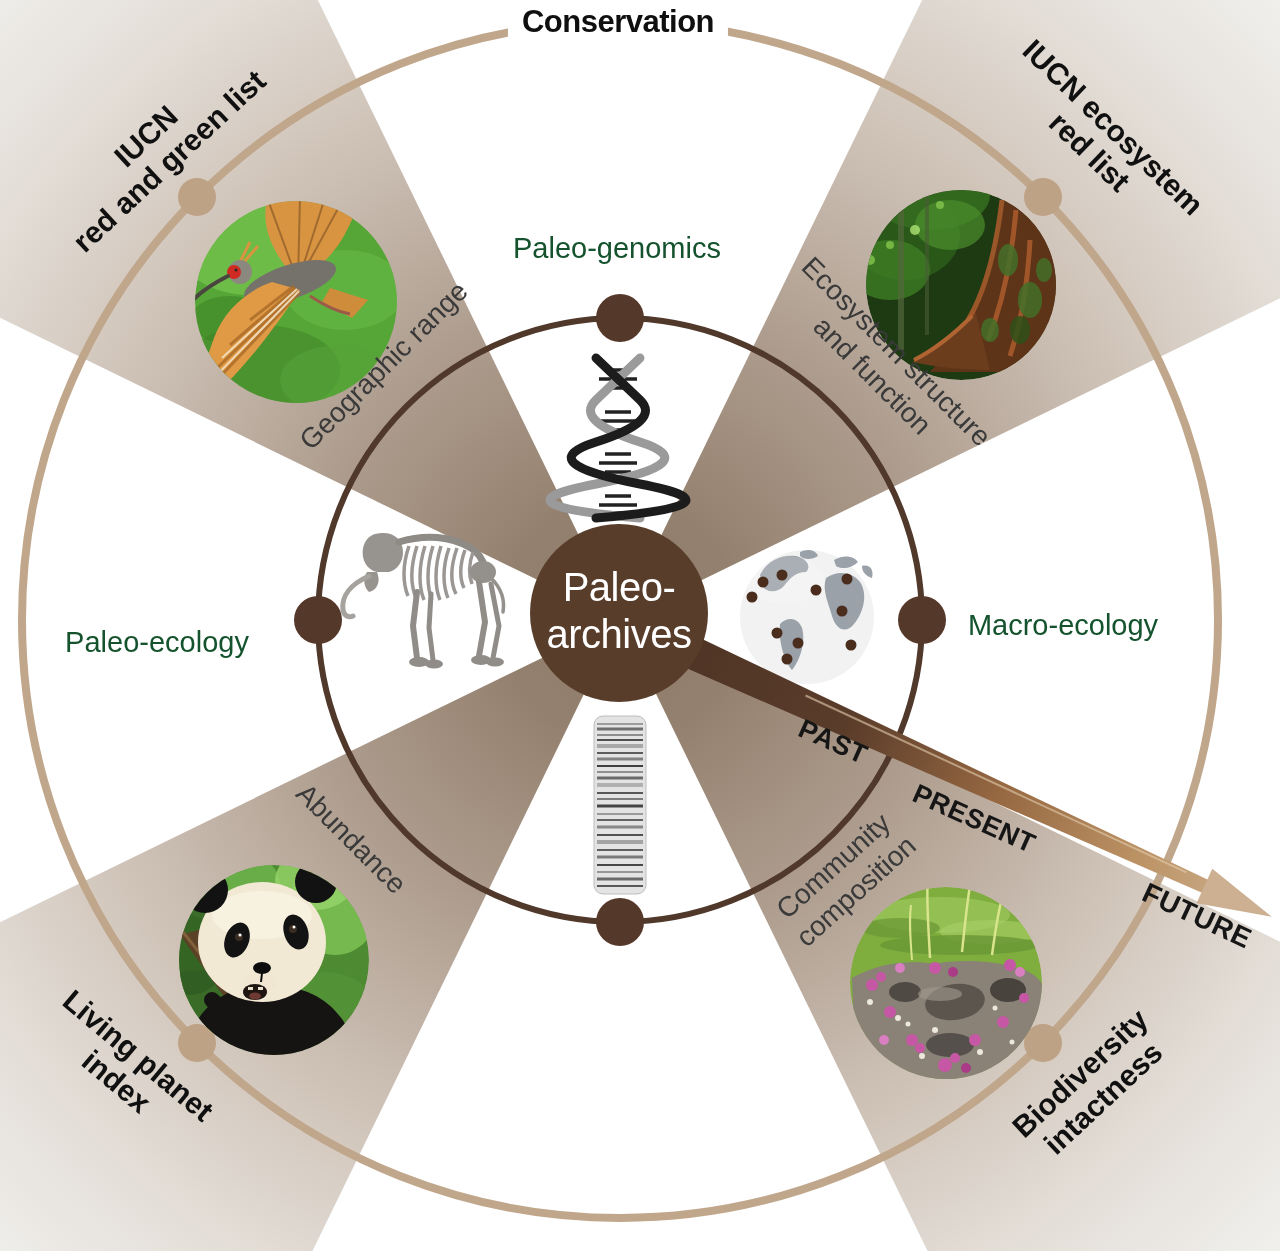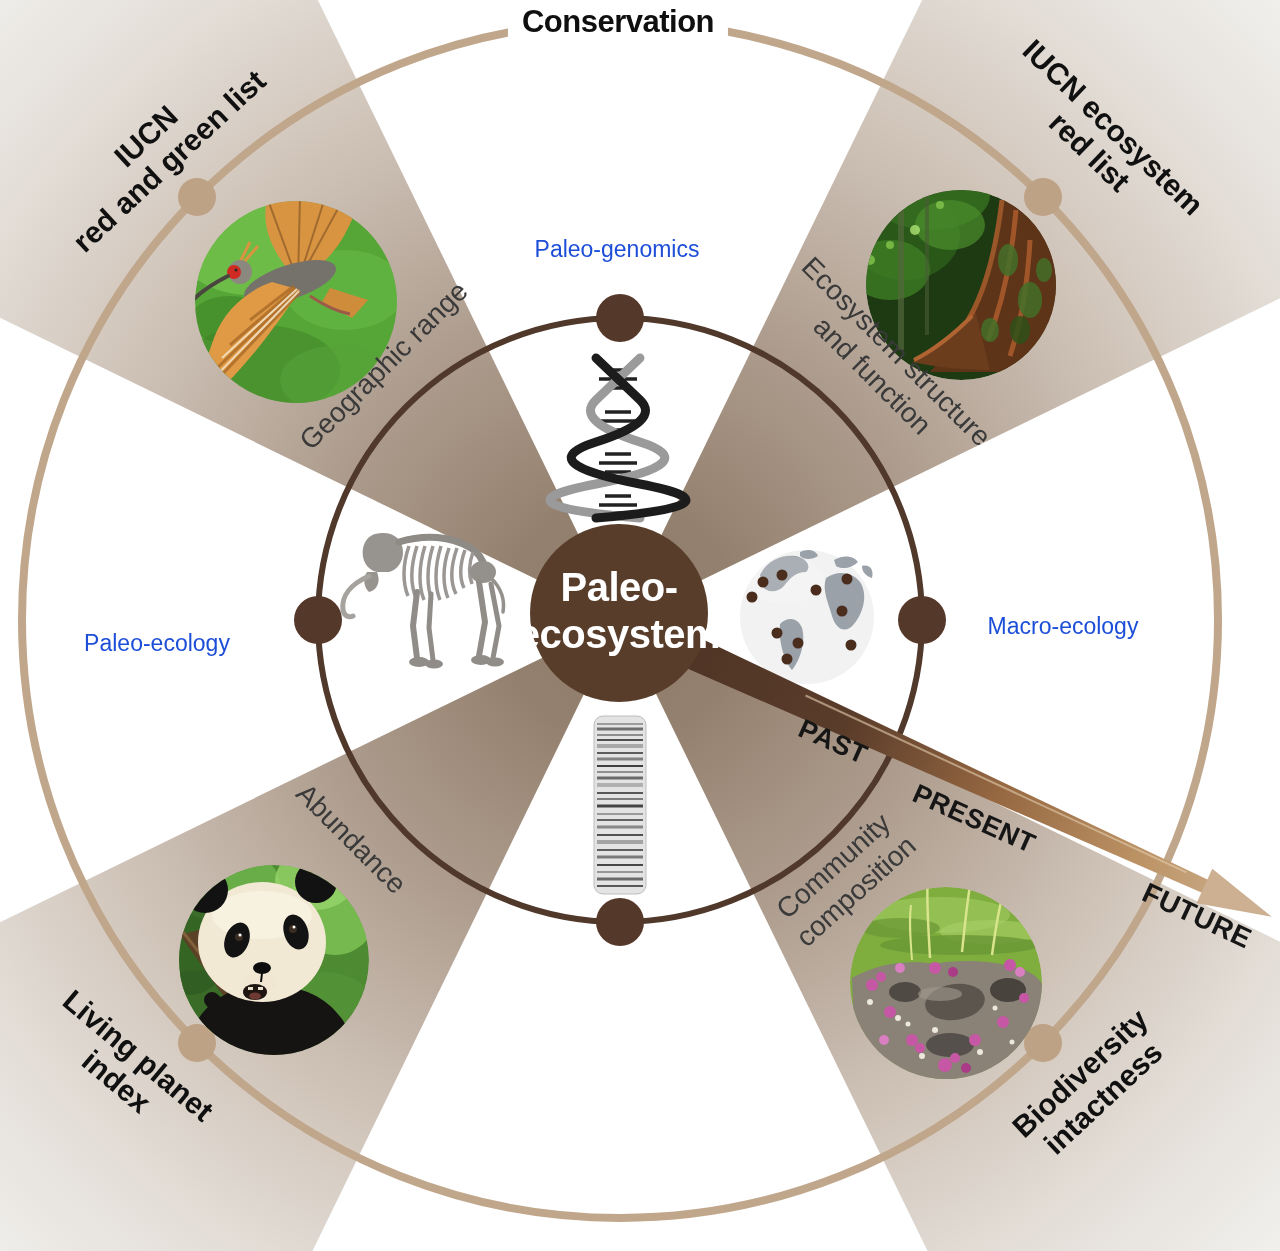--- a/index.html
+++ b/index.html
@@ -4,24 +4,24 @@
 <style>
   html,body{margin:0;padding:0;background:#ffffff;}
   .stage{position:relative;width:1280px;height:1251px;overflow:hidden;background:#ffffff;
          font-family:"Liberation Sans",sans-serif;}
   .stage svg.base{position:absolute;left:0;top:0;}
   .lbl{position:absolute;transform:translate(-50%,-50%);text-align:center;white-space:nowrap;
        color:#1d1d1d;line-height:1.14;}
   .lbl span{display:block;}
   .title{font-size:31px;font-weight:bold;color:#0f0f0f;background:#ffffff;padding:2px 14px;letter-spacing:-0.5px;text-align:center;}
   .corner{font-size:30px;font-weight:bold;color:#101010;}
-  .axis{font-size:23px;color:#1d4ed8;}
+  .axis{font-size:29px;color:#14532d;}
   .mid{font-size:28px;color:#3a3a3a;line-height:1.22;}
   .time{font-size:27px;font-weight:bold;color:#161616;letter-spacing:0.5px;}
-  .hublbl{font-size:40px;font-weight:bold;color:#ffffff;line-height:1.18;letter-spacing:-0.5px;}
+  .hublbl{font-size:40px;font-weight:normal;color:#ffffff;line-height:1.18;letter-spacing:-0.5px;}
 </style>
 </head>
 <body>
 
 <div class="stage">
 
 <svg class="base" width="1280" height="1251" viewBox="0 0 1280 1251">
   <defs>
     <radialGradient id="wg" gradientUnits="userSpaceOnUse" cx="620" cy="620" r="900">
       <stop offset="0" stop-color="#8f7b69"></stop>
@@ -369,16 +369,16 @@
 </div>
 
 <div class="lbl time" style="left:833px;top:742px;transform:translate(-50%,-50%) rotate(24deg);">PAST</div>
 
 <div class="lbl time" style="left:974px;top:819px;transform:translate(-50%,-50%) rotate(24deg);">PRESENT</div>
 
 <div class="lbl time" style="left:1197px;top:916px;font-size:28px;transform:translate(-50%,-50%) rotate(25deg);">FUTURE</div>
 
 <div class="lbl hublbl" style="left:619px;top:611px;">
   <span>Paleo-</span>
-  <span>ecosystem</span>
+  <span>archives</span>
 </div>
 
 </div>
 
 </body></html>

